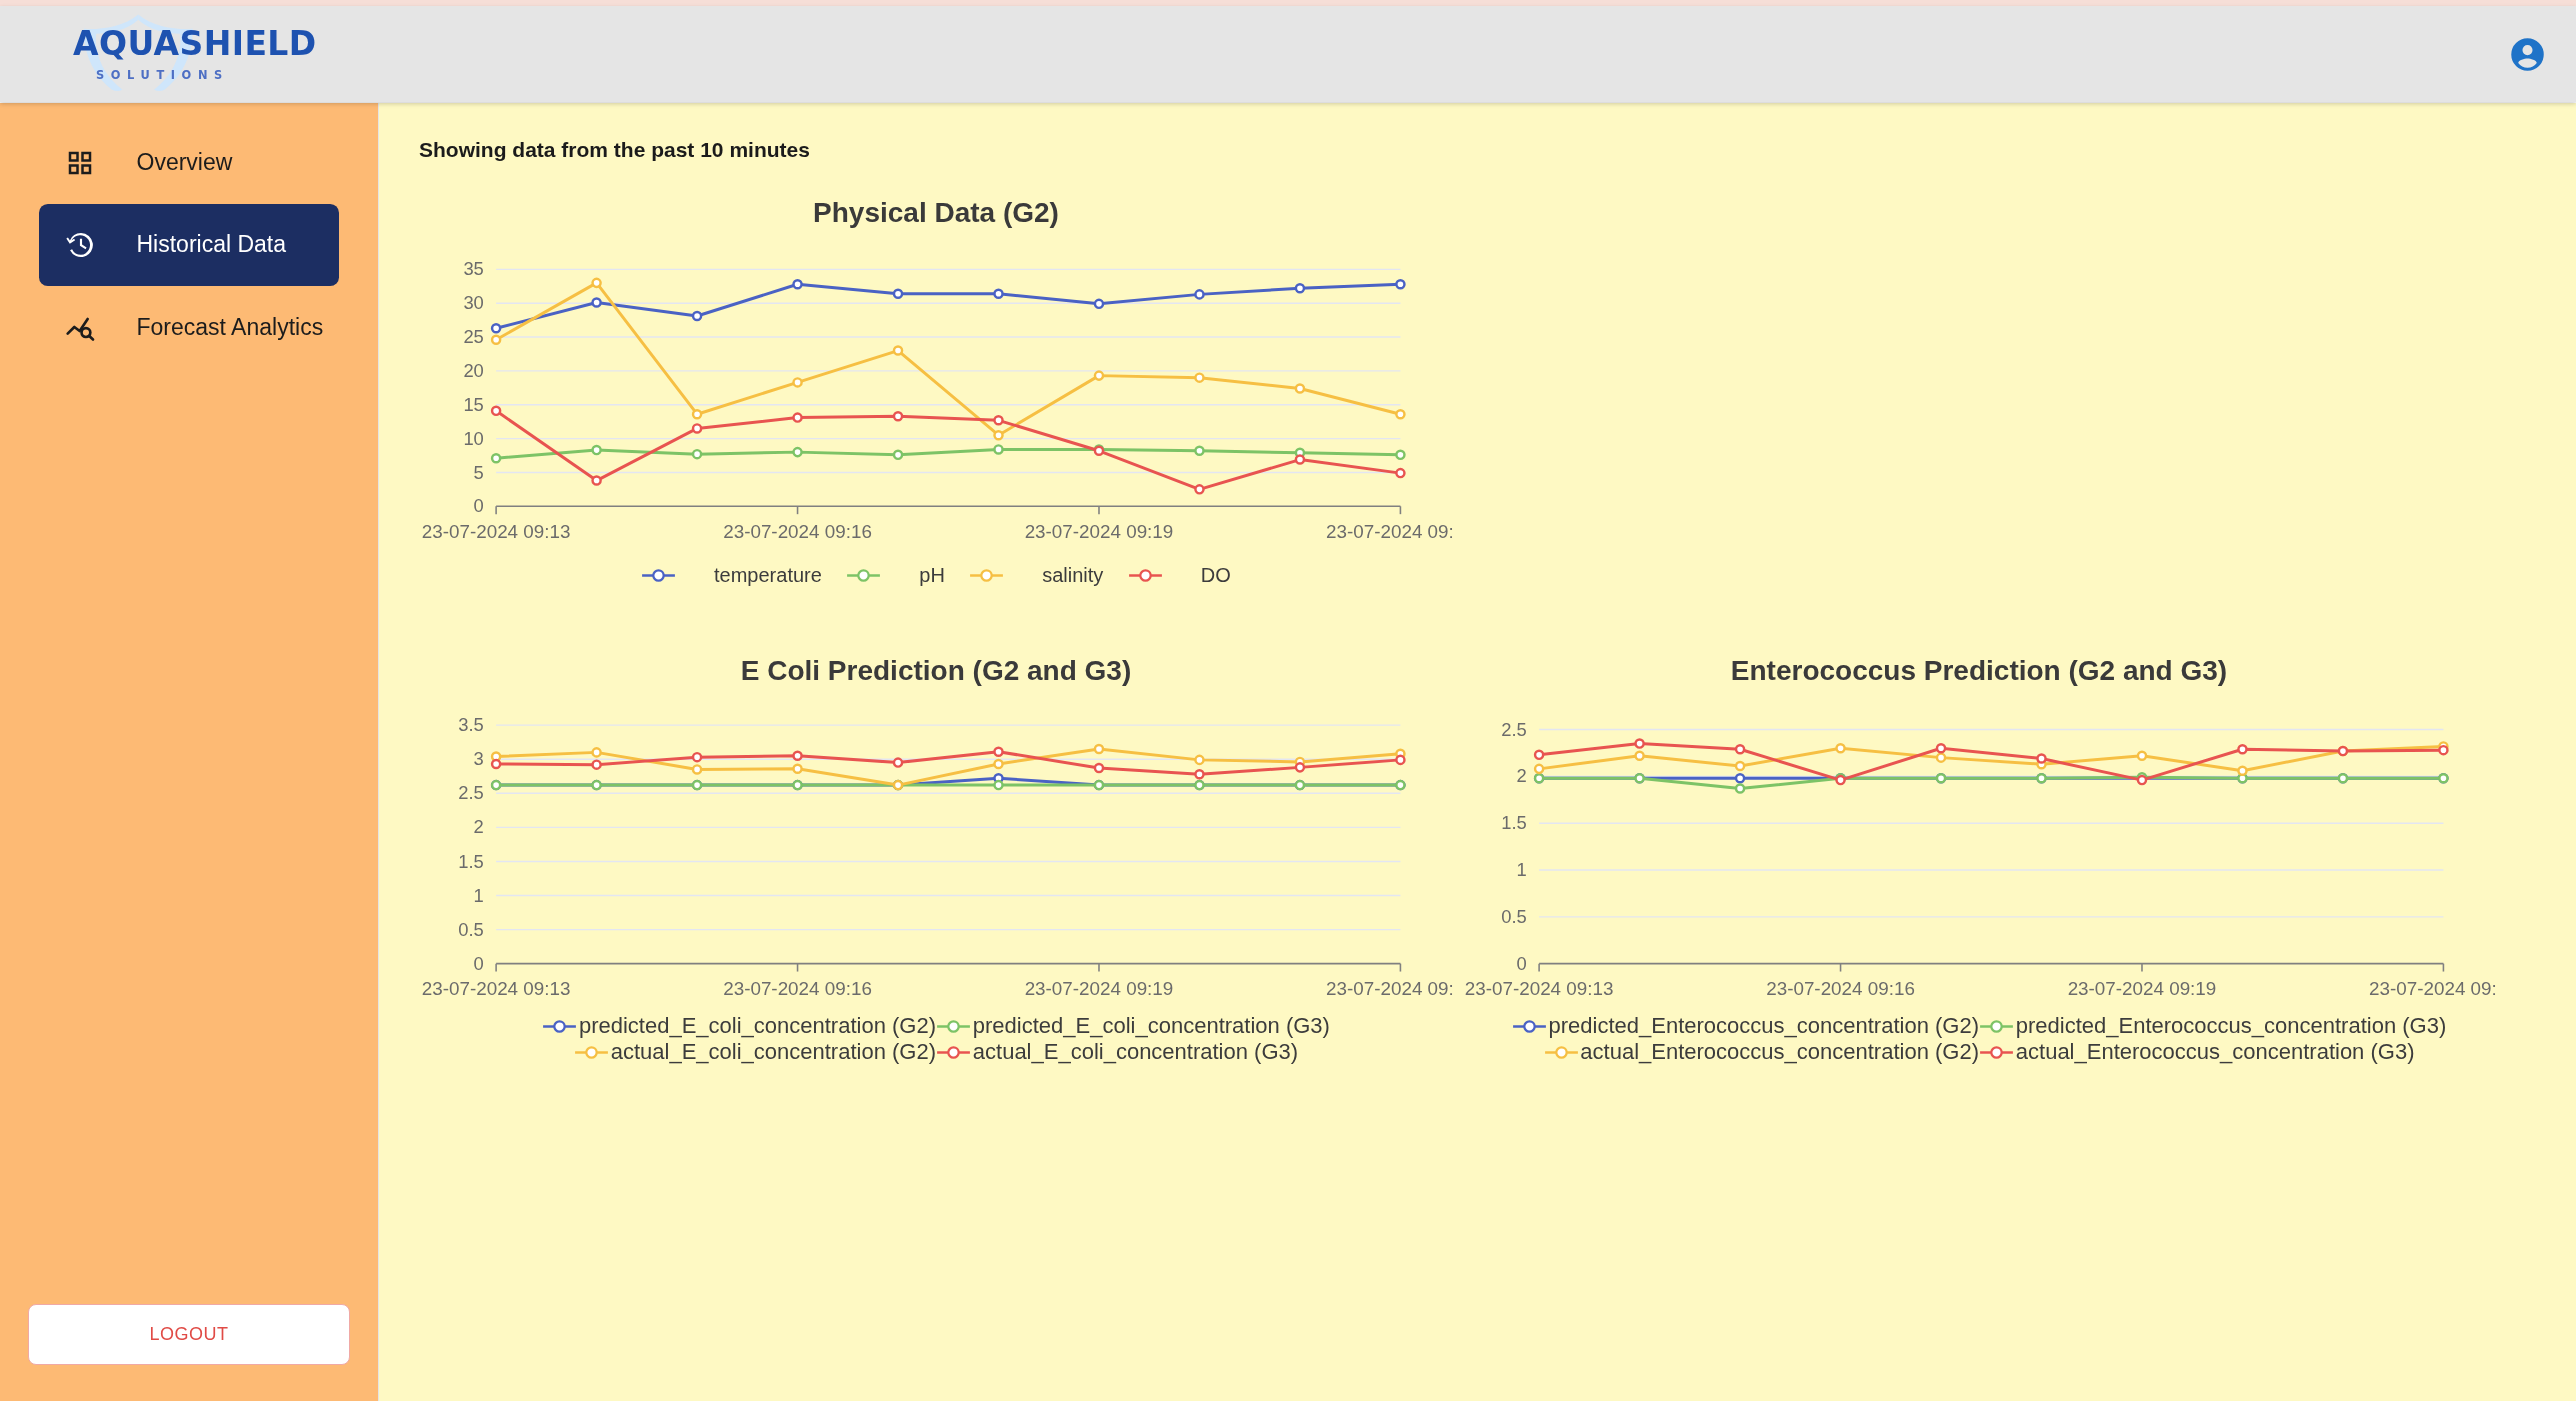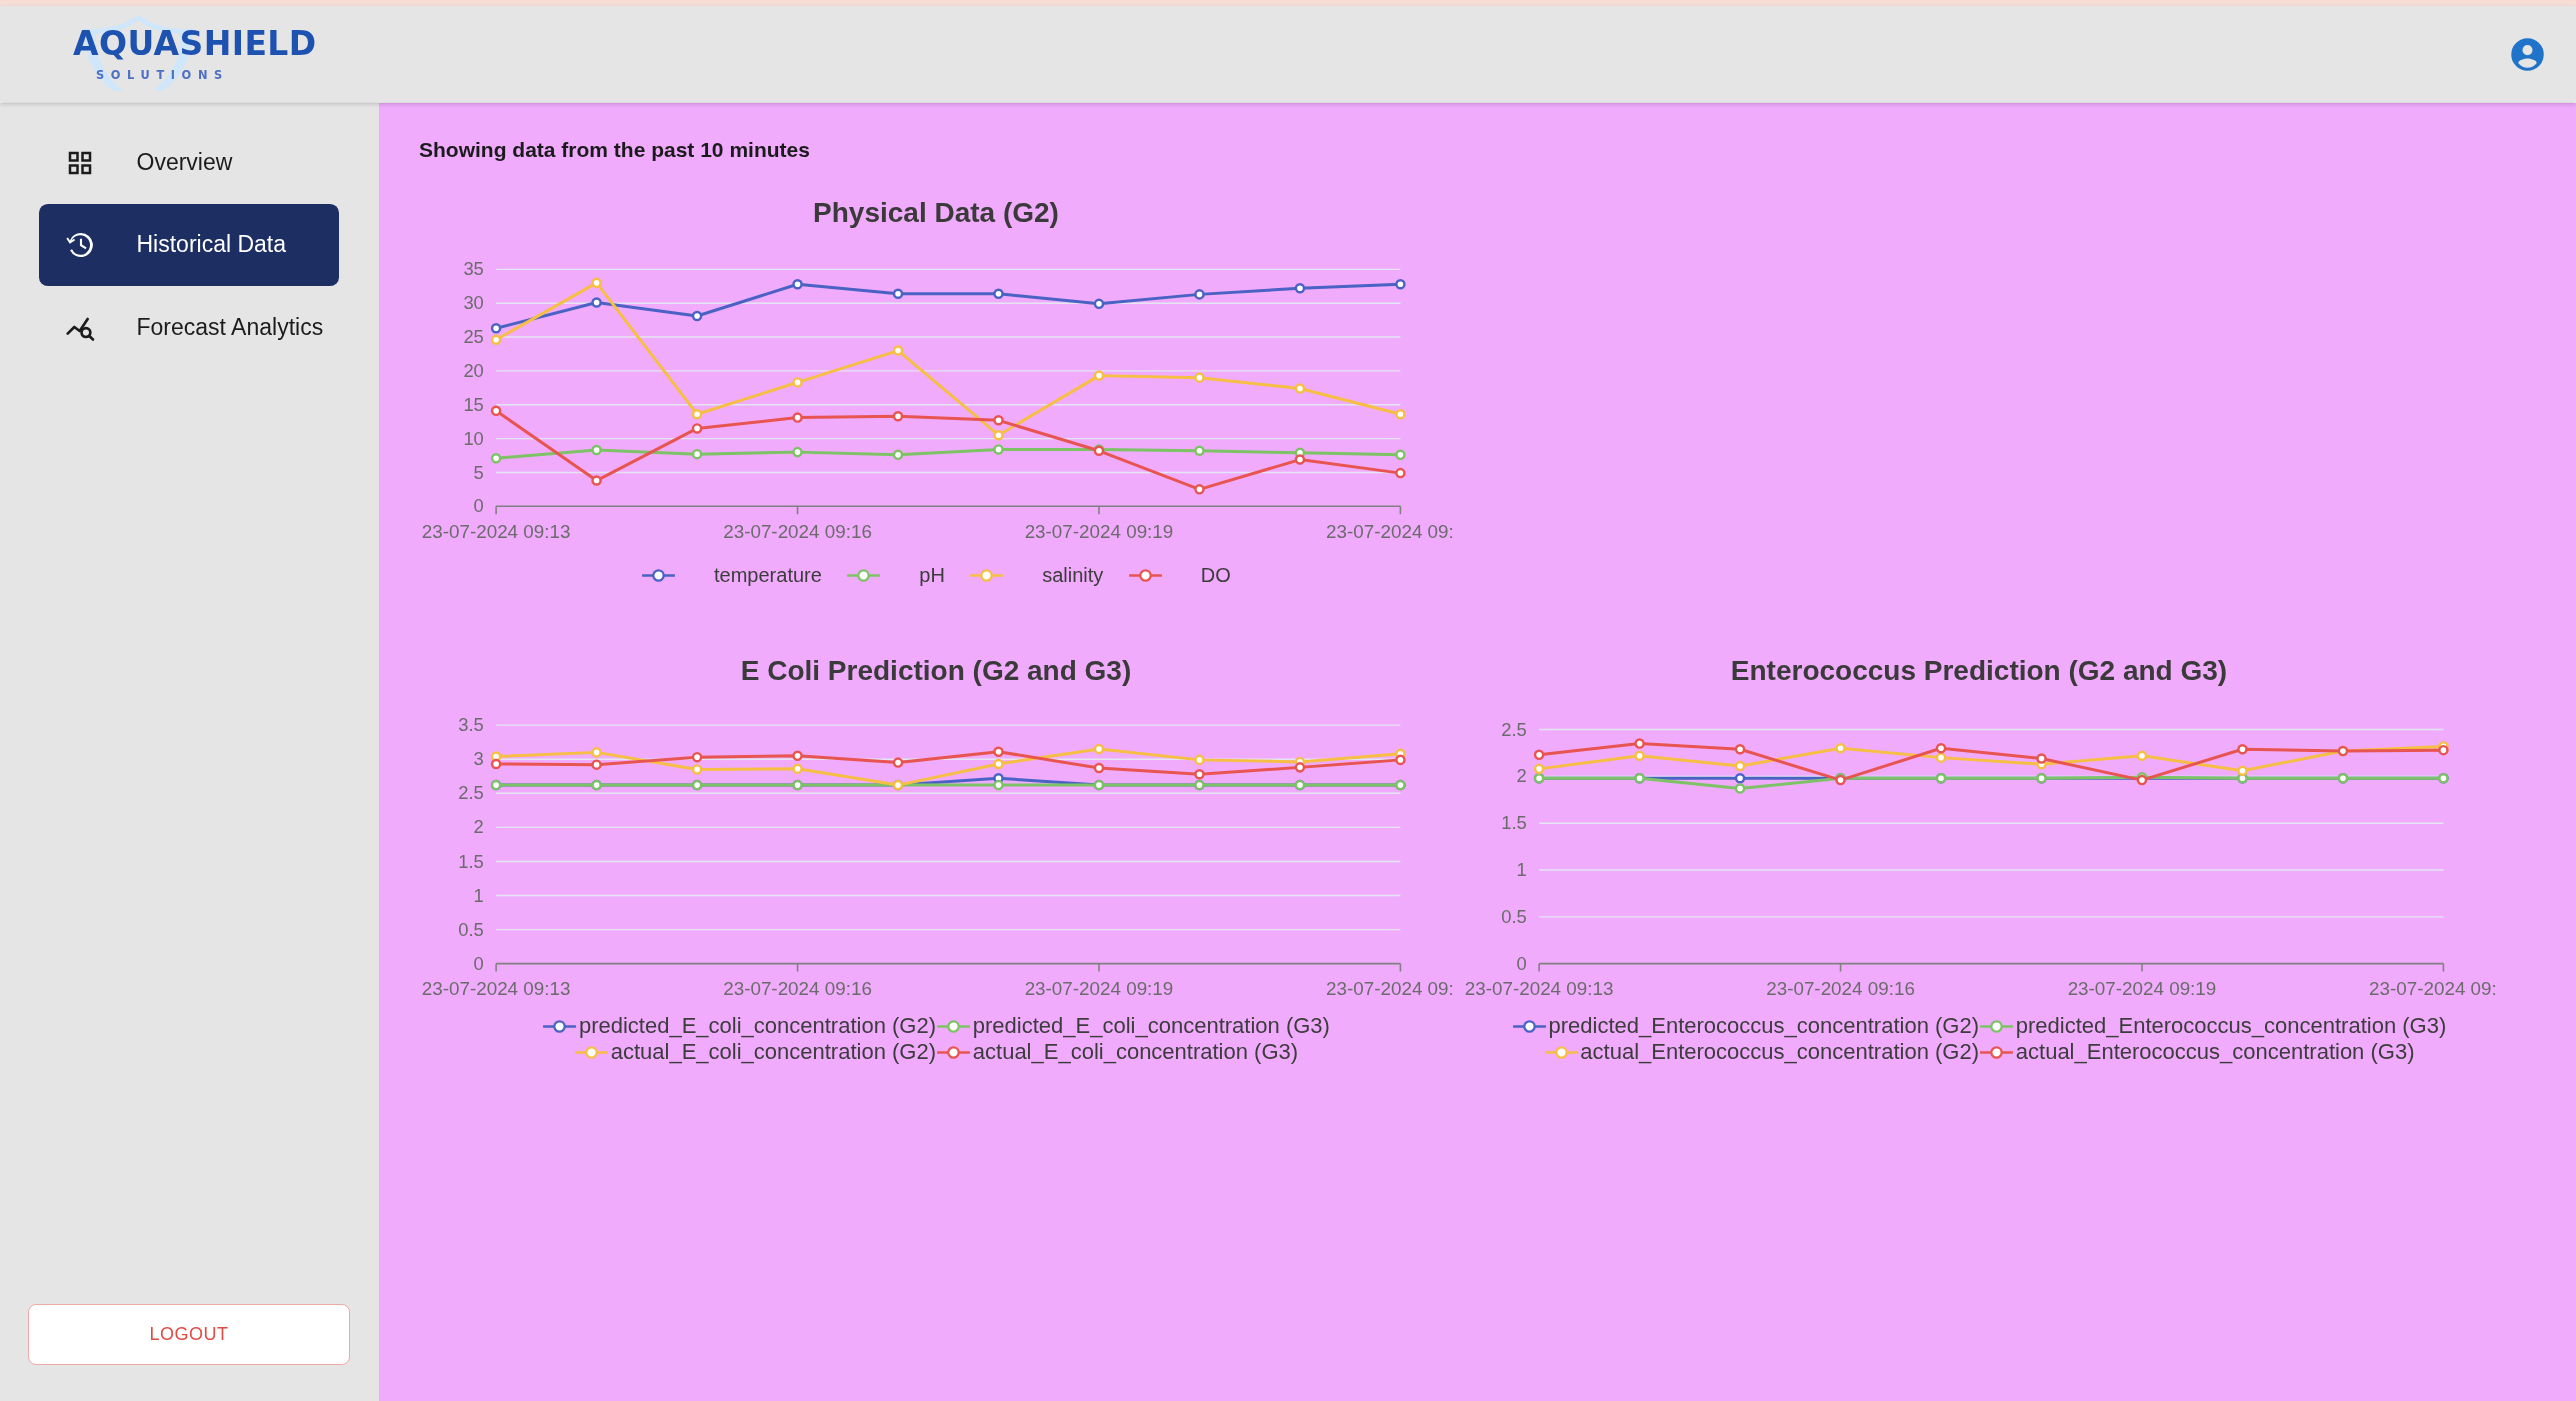--- a/index.html
+++ b/index.html
@@ -40,21 +40,21 @@
   .logo-sub {
     font-size: 11.4px; font-weight: 700; letter-spacing: 6.6px;
     color: #4e6fc4; margin-top: 8px; margin-left: 23px;
     font-family: "DejaVu Sans", sans-serif;
   }
   .avatar-btn { width: 49px; height: 49px; display: flex; align-items: center; justify-content: center; cursor: pointer; }
 
   
   .sidebar {
     position: absolute; top: 103px; left: 0; width: 379px; height: 1299px;
-    background: #e5e5e5; border-right: 0.9px solid #e4e4e4;
+    background: #fdba74; border-right: 0.9px solid #e4e4e4;
     display: flex; flex-direction: column;
   }
   .nav { padding-top: 19px; }
   .nav-item {
     display: flex; align-items: center; height: 82px;
     margin: 0 39px 0 39px; padding-left: 26px;
     border-radius: 8.8px; cursor: pointer;
     color: #1c1c1c;
   }
   .nav-item.active { background: #1c2e62; color: #ffffff; }
@@ -67,21 +67,21 @@
     border: 0.9px solid #f0a9a6; border-radius: 8px;
     background: #ffffff; color: #e04b46;
     font-size: 18px; letter-spacing: 0.5px;
     font-family: "Liberation Sans", sans-serif;
     cursor: pointer;
   }
 
   
   .main {
     position: absolute; top: 103px; left: 379px;
-    width: 2197px; height: 1299px; background: #f0abfc;
+    width: 2197px; height: 1299px; background: #fef9c3;
     padding: 35px 0 0 40px;
   }
   .subtitle { font-size: 21px; font-weight: 700; color: #1b1b1b; }
 
   .chart-card { position: relative; }
   .chart-title {
     text-align: center; font-weight: 700; color: #3a3a3a;
     font-size: 28px; font-family: "Liberation Sans", sans-serif;
   }
 

